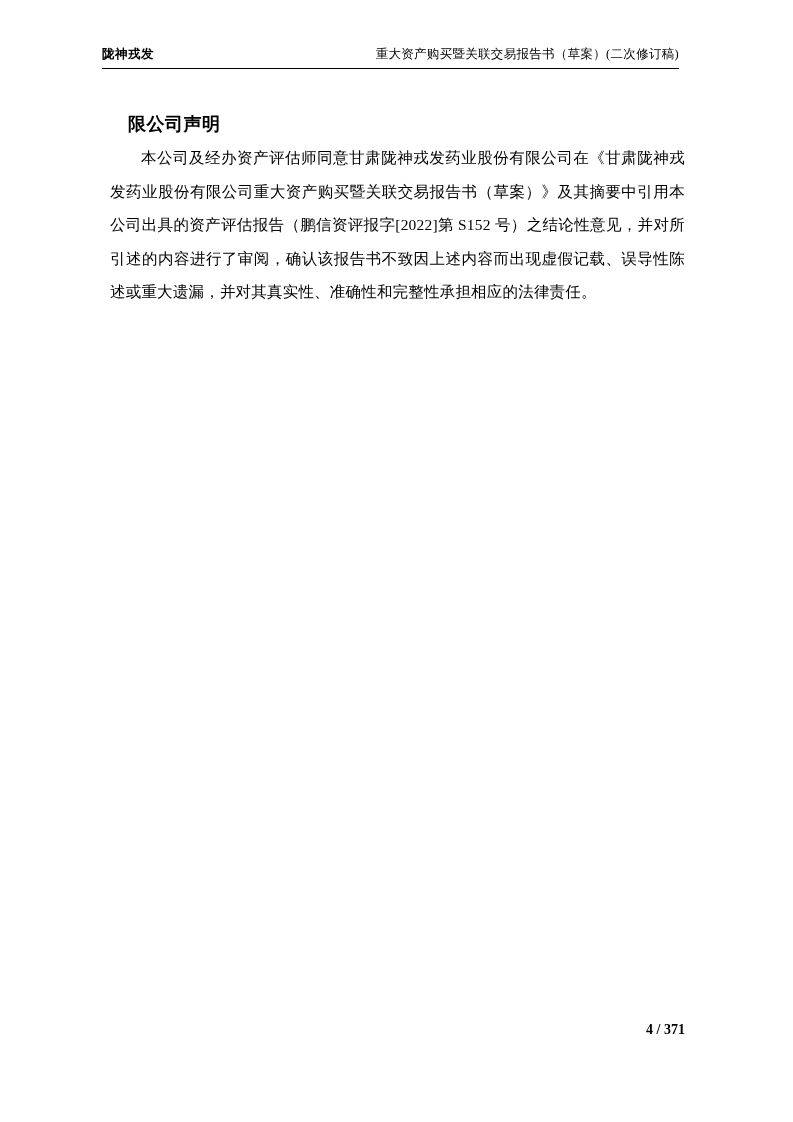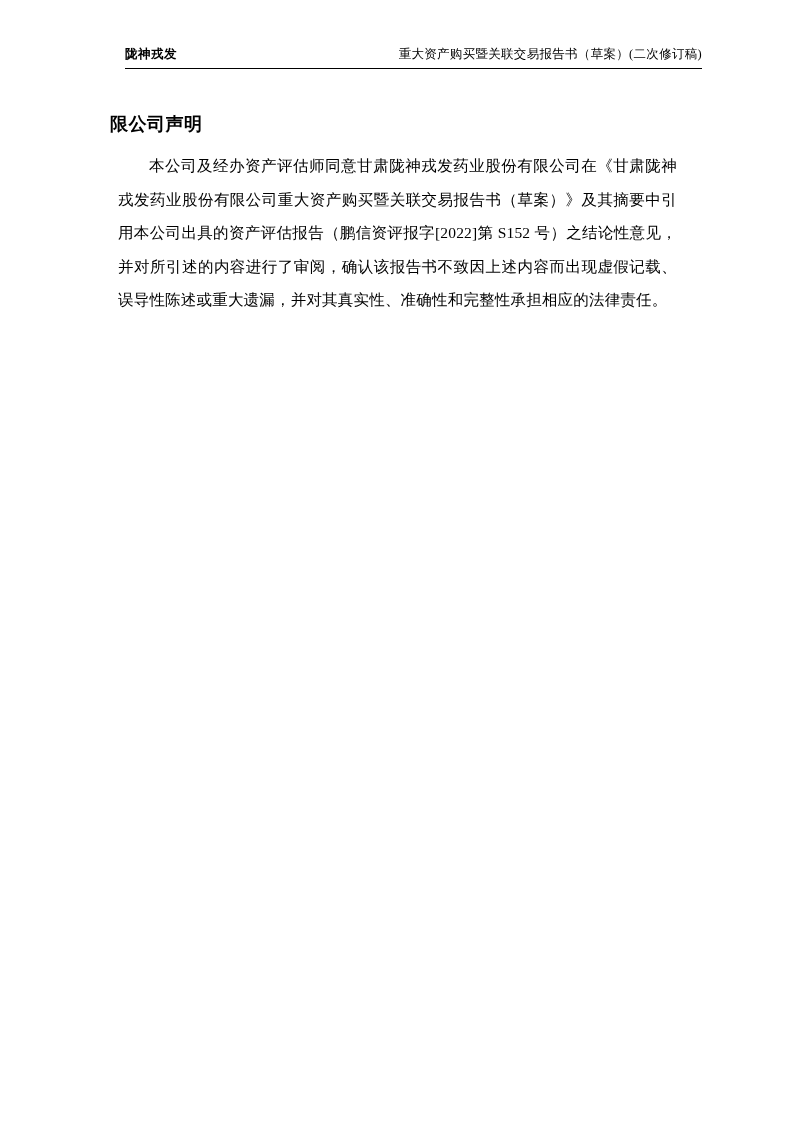--- a/index.html
+++ b/index.html
@@ -19,21 +19,21 @@
     position: relative;
     width: 793px;
     height: 1122px;
     box-sizing: border-box;
   }
 
   
   .header {
     position: absolute;
     top: 46px;
-    left: 125px;
+    left: 102px;
     width: 577px;
     display: flex;
     align-items: baseline;
     justify-content: space-between;
     padding-bottom: 5px;
     border-bottom: 1.2px solid #000000;
   }
   .header-left {
     font-family: "Liberation Serif", serif;
     font-weight: bold;
@@ -46,42 +46,42 @@
     font-weight: normal;
     font-size: 12.5px;
     letter-spacing: 0.3px;
     white-space: nowrap;
   }
 
   
   .section-heading {
     position: absolute;
     top: 100px;
-    left: 110px;
+    left: 128px;
     font-family: "Liberation Sans", sans-serif;
     font-weight: bold;
     font-size: 18px;
     letter-spacing: 0.5px;
   }
 
   
   .body-block {
     position: absolute;
     top: 141px;
     left: 110px;
     width: 575px;
   }
   .para {
     font-family: "Liberation Serif", serif;
     font-size: 15.5px;
     line-height: 33.5px;
     text-align: justify;
     text-justify: inter-ideograph;
     text-indent: 2em;
-    margin: 8px;
+    margin: 0;
     letter-spacing: 0.2px;
   }
 
   
   .footer {
     position: absolute;
     top: 1022px;
     left: 108px;
     width: 577px;
     text-align: right;
@@ -99,14 +99,15 @@
     <span class="header-left">陇神戎发</span>
     <span class="header-right">重大资产购买暨关联交易报告书（草案）(二次修订稿)</span>
   </div>
 
   <h1 class="section-heading">限公司声明</h1>
 
   <div class="body-block">
     <p class="para">本公司及经办资产评估师同意甘肃陇神戎发药业股份有限公司在《甘肃陇神戎发药业股份有限公司重大资产购买暨关联交易报告书（草案）》及其摘要中引用本公司出具的资产评估报告（鹏信资评报字[2022]第 S152 号）之结论性意见，并对所引述的内容进行了审阅，确认该报告书不致因上述内容而出现虚假记载、误导性陈述或重大遗漏，并对其真实性、准确性和完整性承担相应的法律责任。</p>
   </div>
 
+  <div class="footer">4 / 371</div>
 
 </div>
 
 </body></html>

